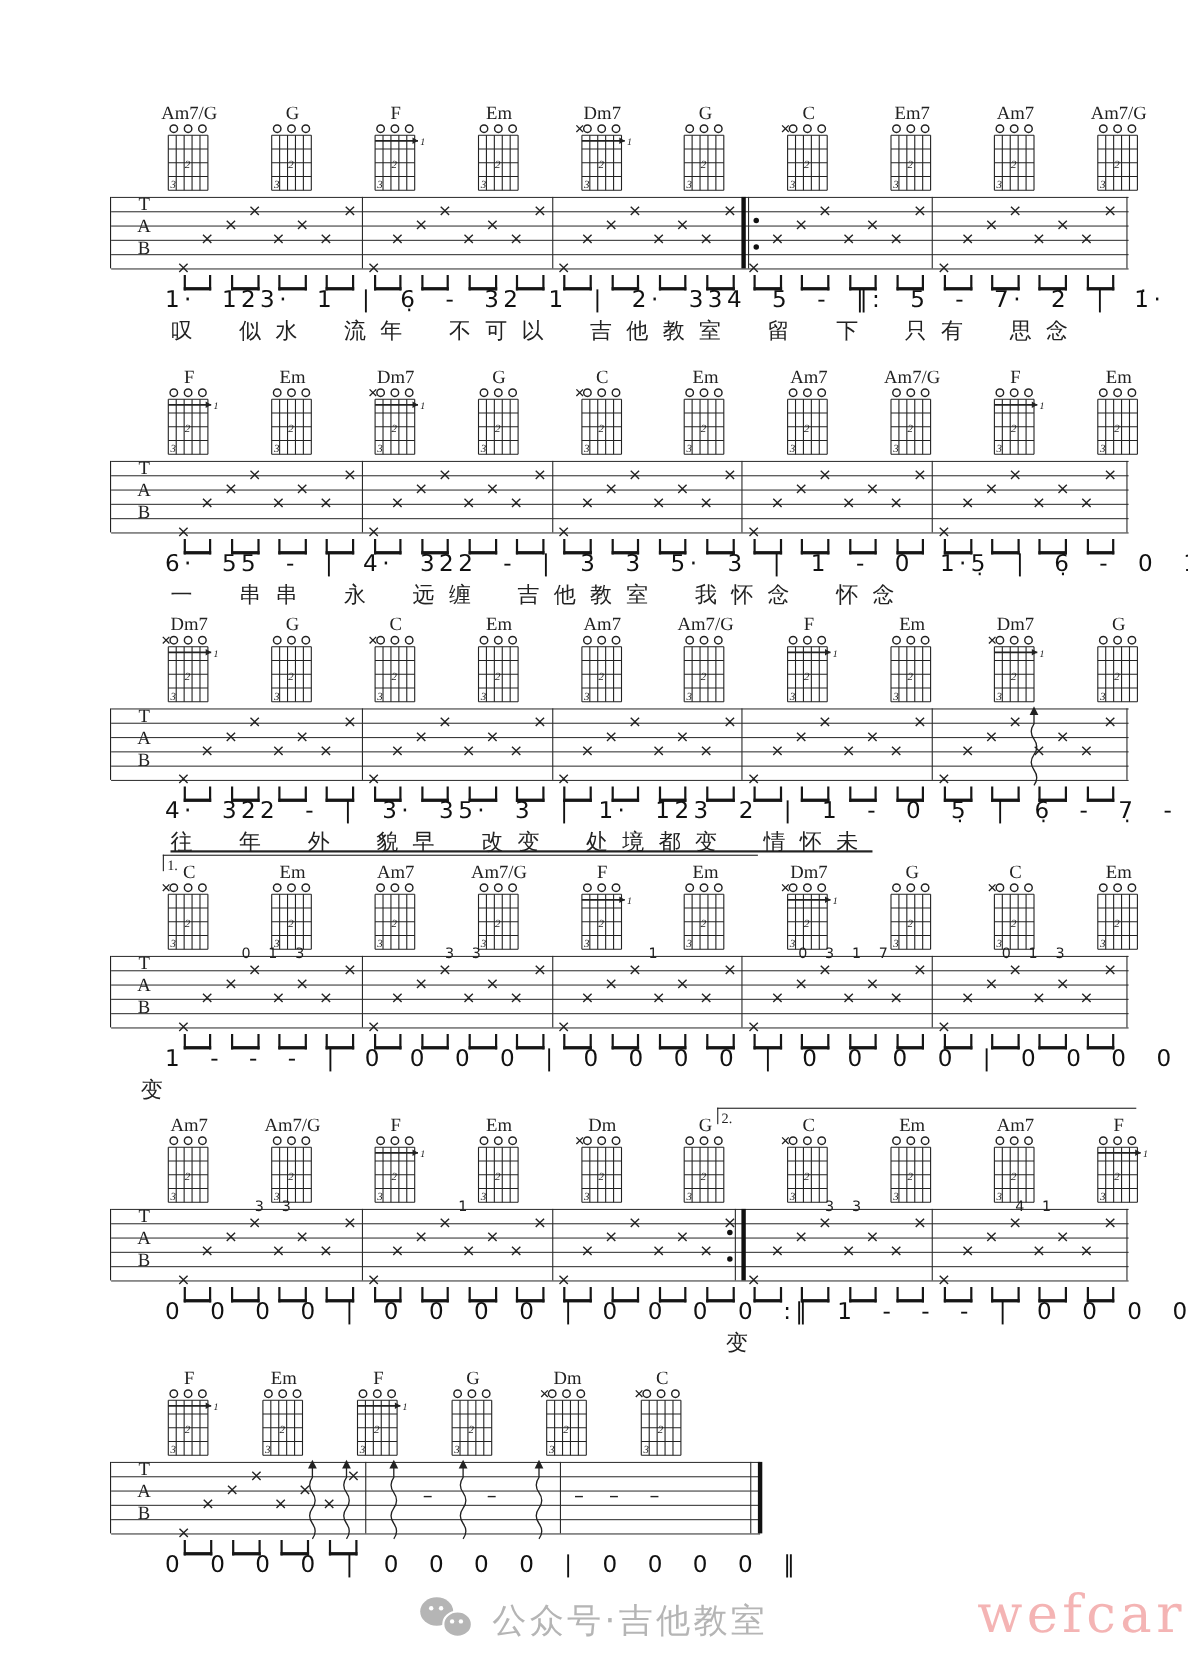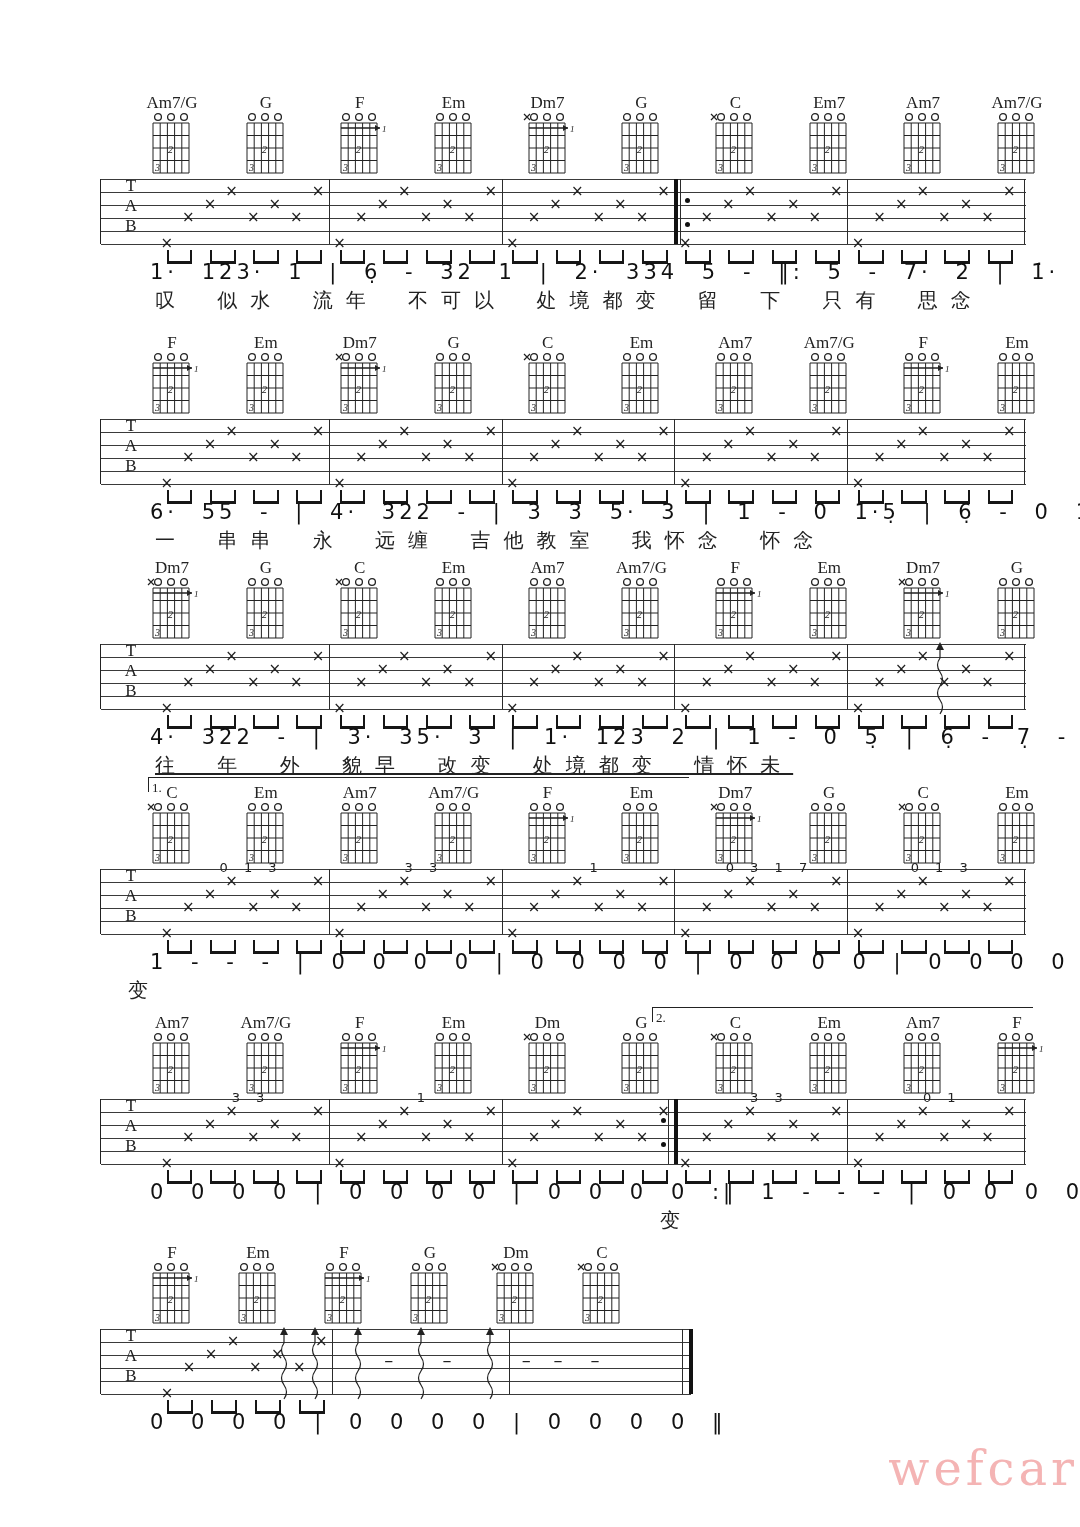--- a/index.html
+++ b/index.html
@@ -341,21 +341,21 @@
           <span class="xmark" style="left: 843.4px; top: 39px;">×</span>
           <span class="xmark" style="left: 865px; top: 26px;">×</span>
           <span class="xmark" style="left: 886.6px; top: 39px;">×</span>
           <span class="xmark" style="left: 908.2px; top: 13px;">×</span>
           <div class="beam" style="left: 757px; width: 21.6px; top: 71px;"></div>
           <div class="beam" style="left: 800.2px; width: 21.6px; top: 71px;"></div>
           <div class="beam" style="left: 843.4px; width: 21.6px; top: 71px;"></div>
           <div class="beam" style="left: 886.6px; width: 21.6px; top: 71px;"></div>
         </div>
         <div class="jianpu" style="padding-left: 50px; width: 925px;">1· 123· 1 | 6̣ - 32 1 | 2· 334 5 - ‖: 5 - 7· 2̇ | 1̇· 1̇3 - |</div>
-        <div class="lyrics" style="padding-left: 55px;">叹 似水 流年 不可以 处境都变 留 下 只有 思念</div>
+        <div class="lyrics" style="padding-left: 55px;">叹 似水 流年 不可以 吉他教室 留 下 只有 思念</div>
       </div>
       <div class="system" style="top: 335px; width: 965px;">
         <div class="chords">
           <div class="chord" style="left: 40px;">
             <div class="chord-name">F</div>
             <div><svg width="56" height="66" viewBox="0 0 56 66" xmlns="http://www.w3.org/2000/svg">
                 <circle cx="14" cy="6" r="3.4" fill="none" stroke="#222" stroke-width="1.3"></circle>
                 <circle cx="27" cy="6" r="3.4" fill="none" stroke="#222" stroke-width="1.3"></circle>
                 <circle cx="40" cy="6" r="3.4" fill="none" stroke="#222" stroke-width="1.3"></circle>
                 <line x1="9" y1="12" x2="9" y2="62" stroke="#222" stroke-width="1"></line>
@@ -1564,21 +1564,21 @@
           <span class="xmark" style="left: 865px; top: 26px;">×</span>
           <span class="xmark" style="left: 886.6px; top: 39px;">×</span>
           <span class="xmark" style="left: 908.2px; top: 13px;">×</span>
           <div class="beam" style="left: 757px; width: 21.6px; top: 71px;"></div>
           <div class="beam" style="left: 800.2px; width: 21.6px; top: 71px;"></div>
           <div class="beam" style="left: 843.4px; width: 21.6px; top: 71px;"></div>
           <div class="beam" style="left: 886.6px; width: 21.6px; top: 71px;"></div>
           <div class="tdigit" style="left: 150.04px;">3  3</div>
           <div class="tdigit" style="left: 322.84px;">1</div>
           <div class="tdigit" style="left: 668.44px;">3  3</div>
-          <div class="tdigit" style="left: 841.24px;">0 1</div>
+          <div class="tdigit" style="left: 841.24px;">4 1</div>
         </div>
         <div class="jianpu" style="padding-left: 50px; width: 925px;">0 0 0 0 | 0 0 0 0 | 0 0 0 0 :‖ 1 - - - | 0 0 0 0 |</div>
         <div class="lyrics" style="padding-left: 560px;">变</div>
       </div>
       <div class="system" style="top: 1245px; width: 630px;">
         <div class="chords">
           <div class="chord" style="left: 40px;">
             <div class="chord-name">F</div>
             <div><svg width="56" height="66" viewBox="0 0 56 66" xmlns="http://www.w3.org/2000/svg">
                 <circle cx="14" cy="6" r="3.4" fill="none" stroke="#222" stroke-width="1.3"></circle>
@@ -1762,14 +1762,20 @@
           <span class="dash" style="left: 287.76px; top: 32px;">–</span>
           <span class="dash" style="left: 345.95px; top: 32px;">–</span>
           <span class="dash" style="left: 425.3px; top: 32px;">–</span>
           <span class="dash" style="left: 457.04px; top: 32px;">–</span>
           <span class="dash" style="left: 494.07px; top: 32px;">–</span>
         </div>
         <div class="jianpu" style="padding-left: 50px; width: 590px;">0 0 0 0 | 0 0 0 0 | 0 0 0 0 ‖</div>
       </div>
     </div>
 
+  <div class="footer">
+    <span class="wc-icon">
+      <span class="b1"></span><span class="e1"></span><span class="e2"></span>
+      <span class="b2"></span><span class="e3"></span><span class="e4"></span>
+    </span><span>公众号·吉他教室</span>
+  </div>
   <div class="watermark">wefcar</div>
 </div>
 
 </body></html>

